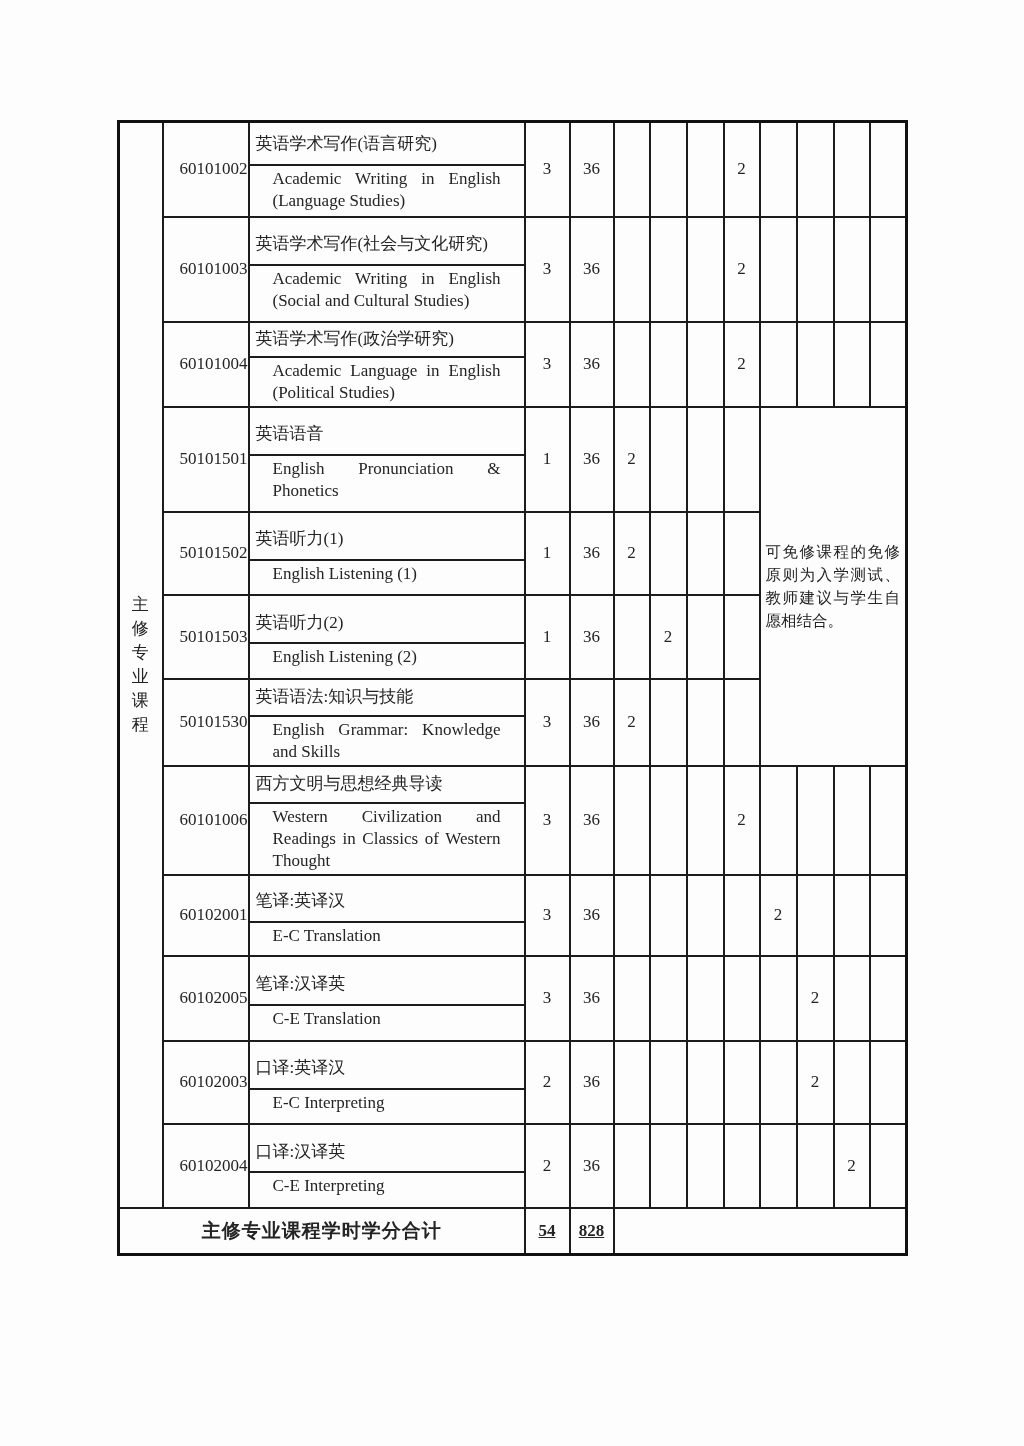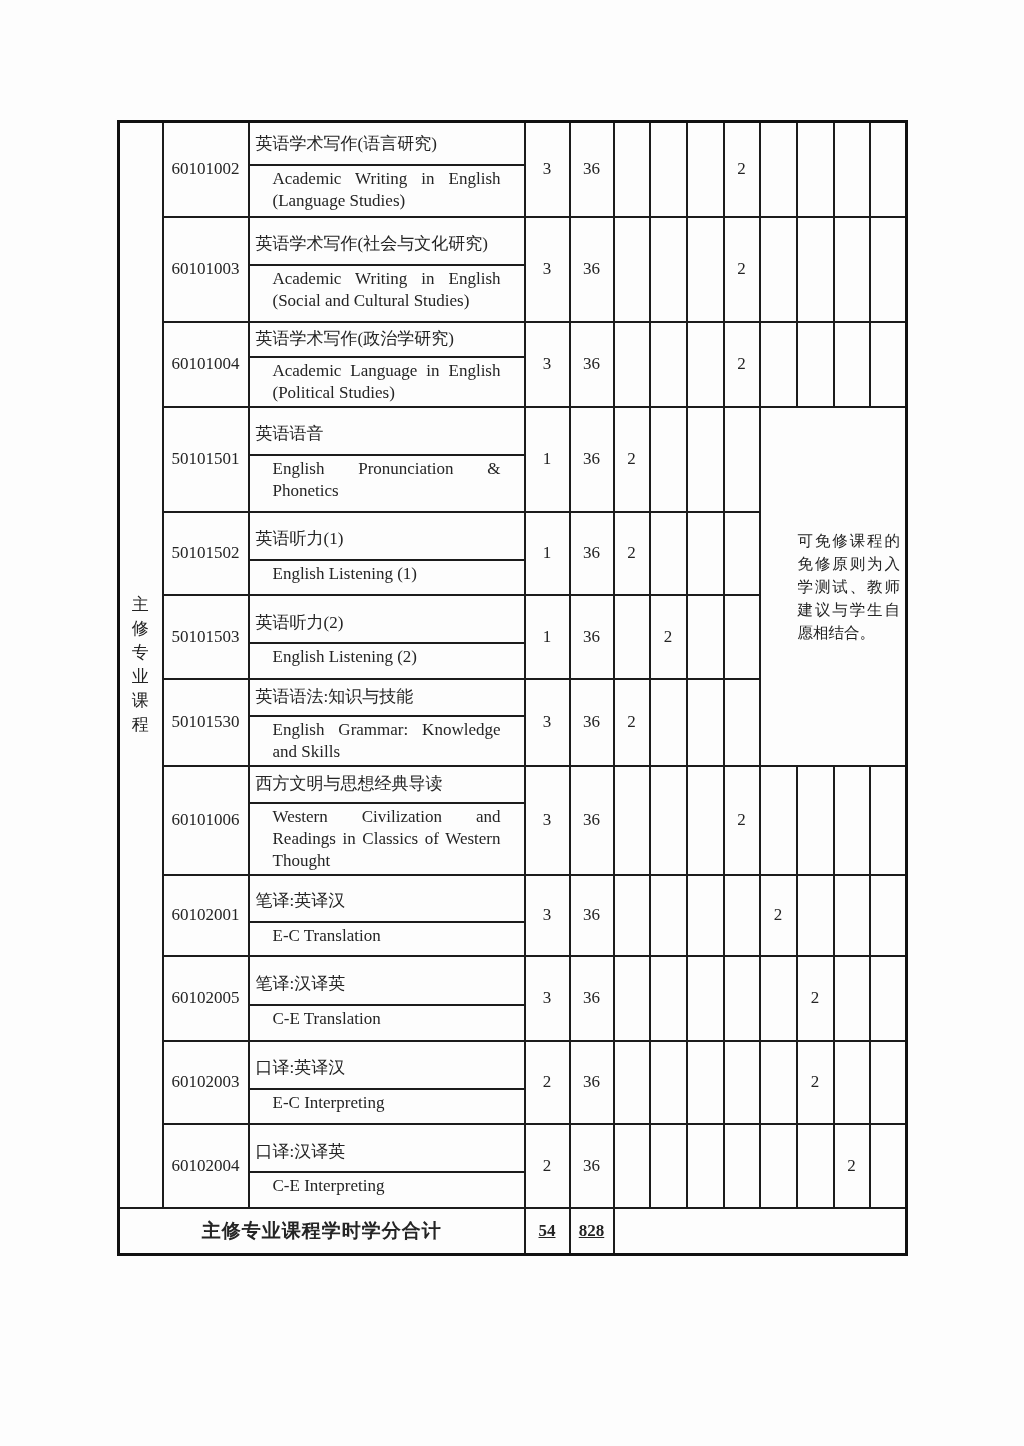--- a/index.html
+++ b/index.html
@@ -42,21 +42,21 @@
     width:2em;
     margin:0 auto;
     font-size:17px;
     line-height:24px;
     letter-spacing:1px;
     word-break:break-all;
     text-align:center;
   }
   
   td.code{
-    text-align:center;
+    text-align:right;
     font-size:17px;
   }
   
   td.name{padding:0;height:100%;}
   .name-inner{
     display:flex;flex-direction:column;
     height:100%;
   }
   .zh{
     border-bottom:2px solid var(--line);
@@ -80,21 +80,20 @@
   
   td.note{
     vertical-align:middle;
     padding:4px 5px;
   }
   td.note .note-text{
     display:block;
     font-size:15.5px;
     line-height:23px;
     text-align:justify;
-    margin-left:32px;
   }
   
   td.f-label{
     text-align:center;
     font-weight:bold;
     font-size:19px;
     letter-spacing:1px;
     font-family:"Liberation Sans","DejaVu Sans",sans-serif;
   }
   td.f-num{

